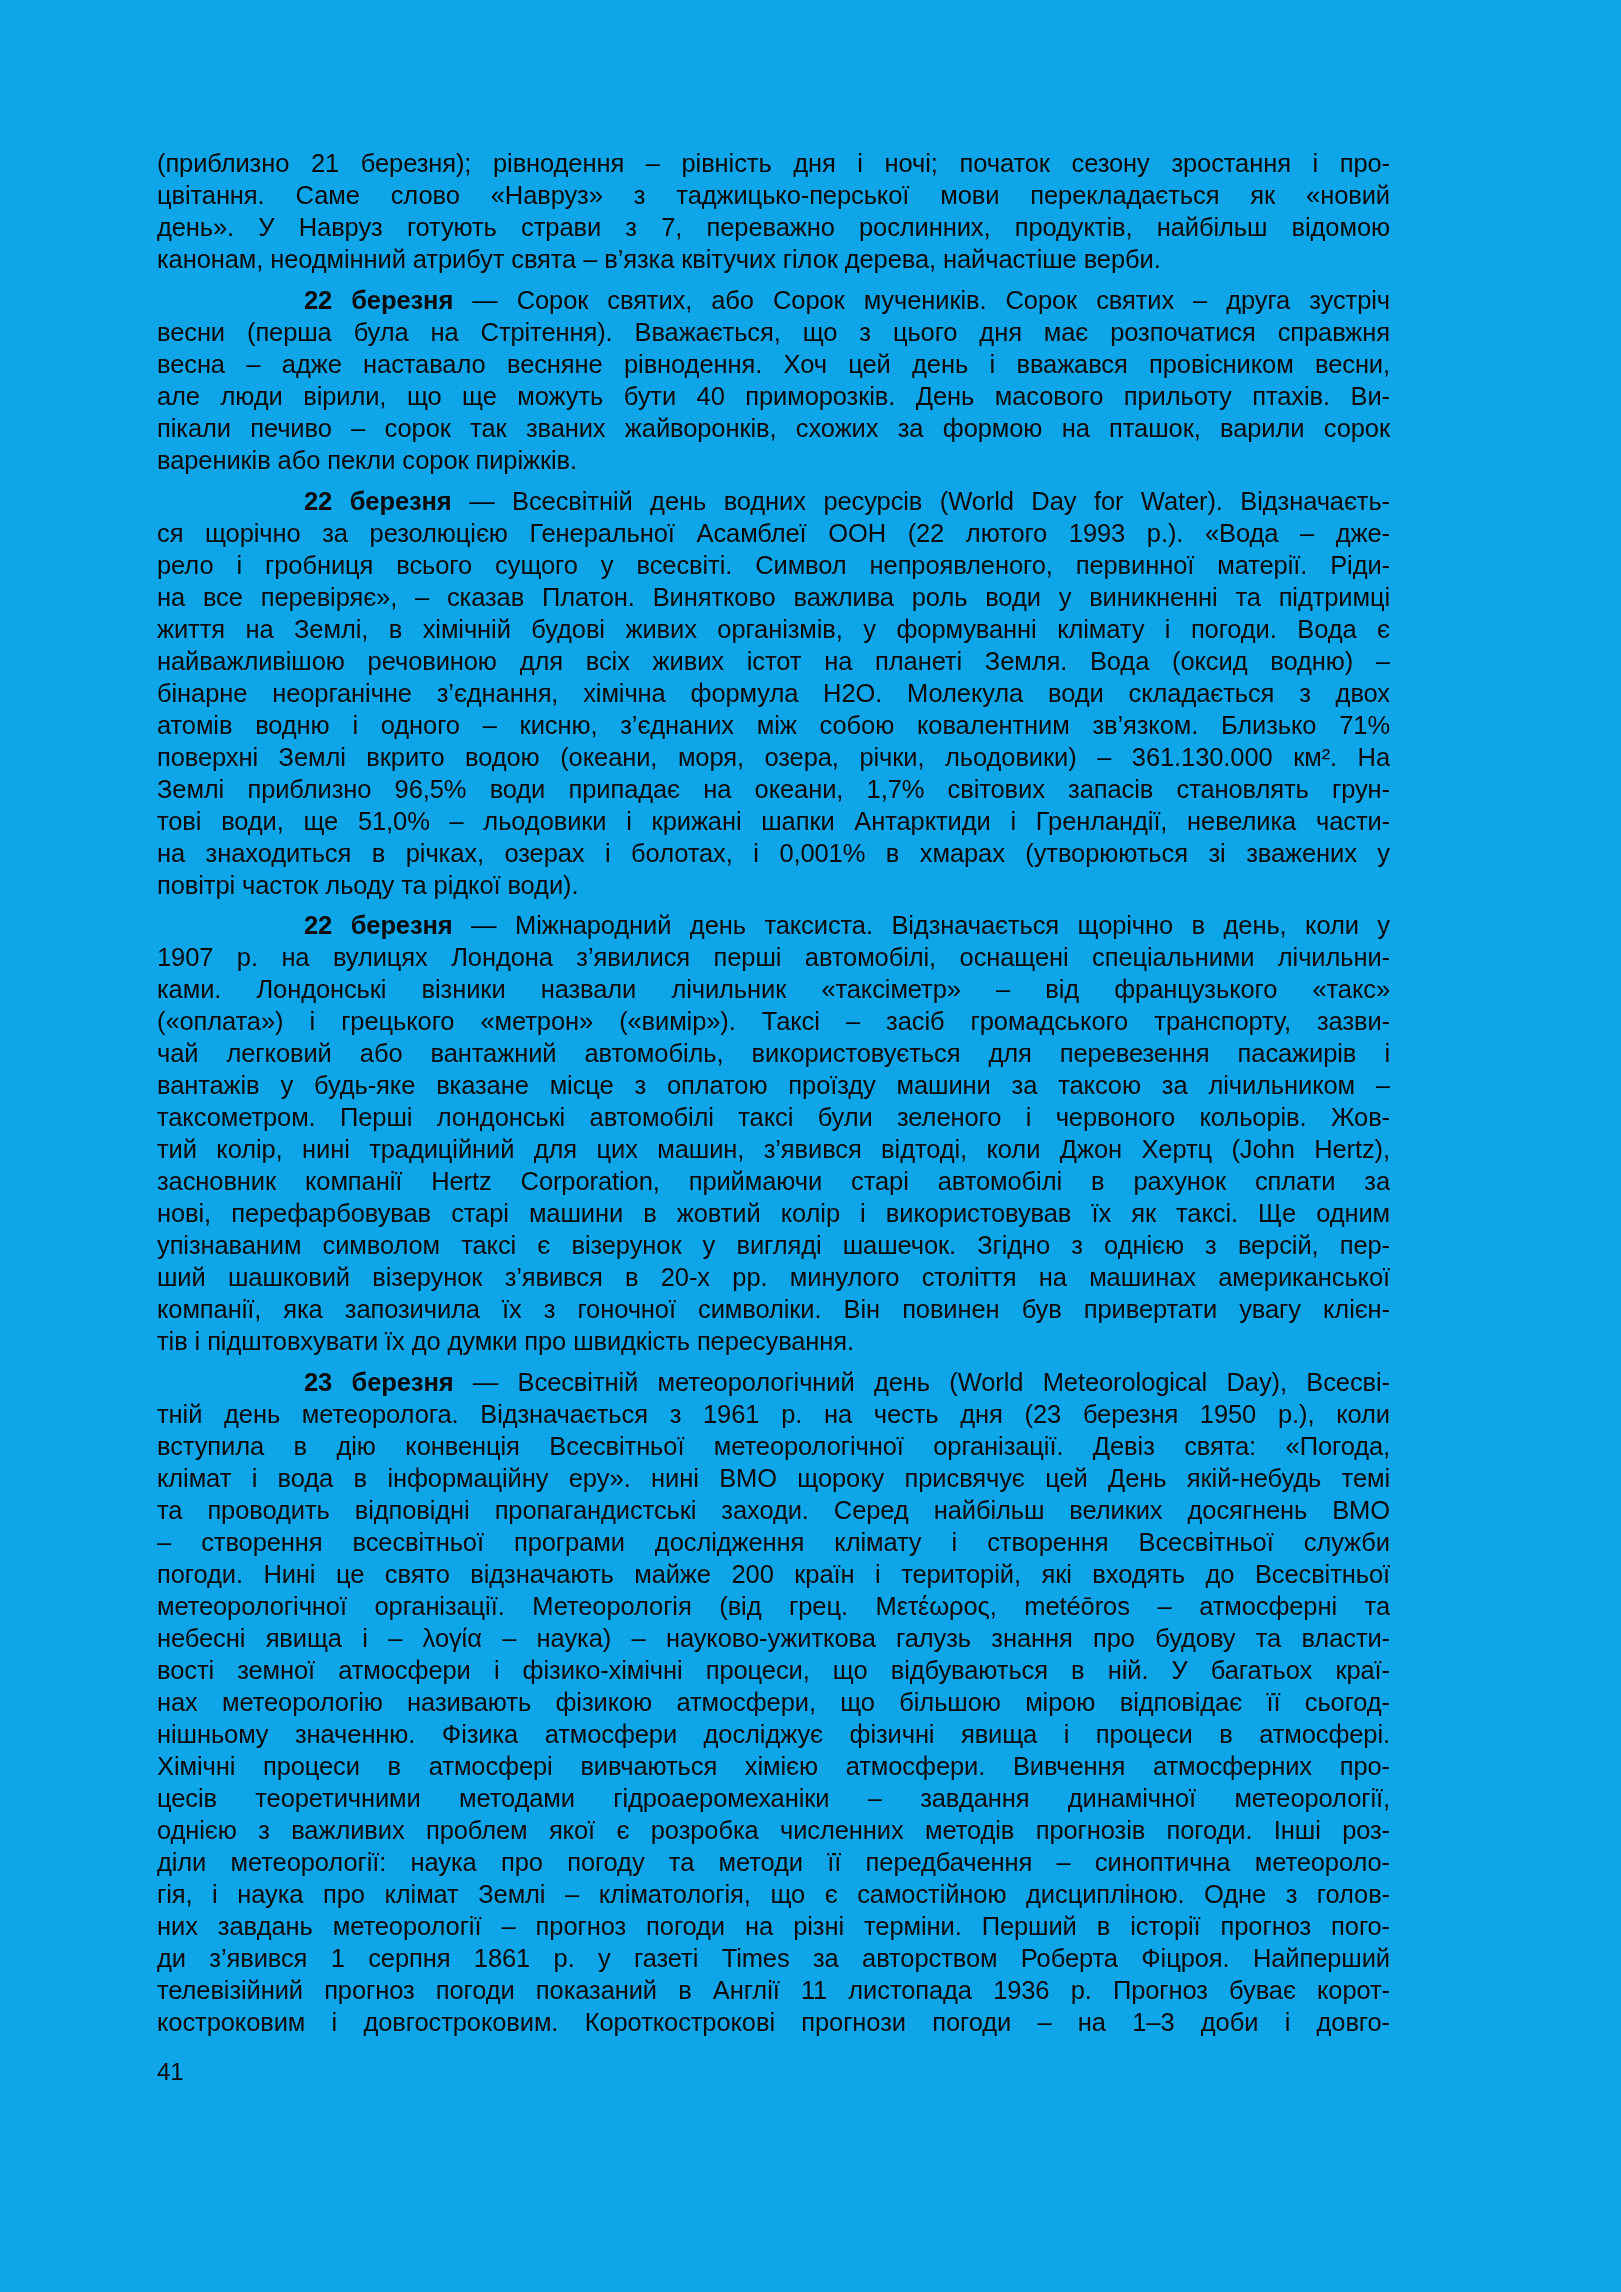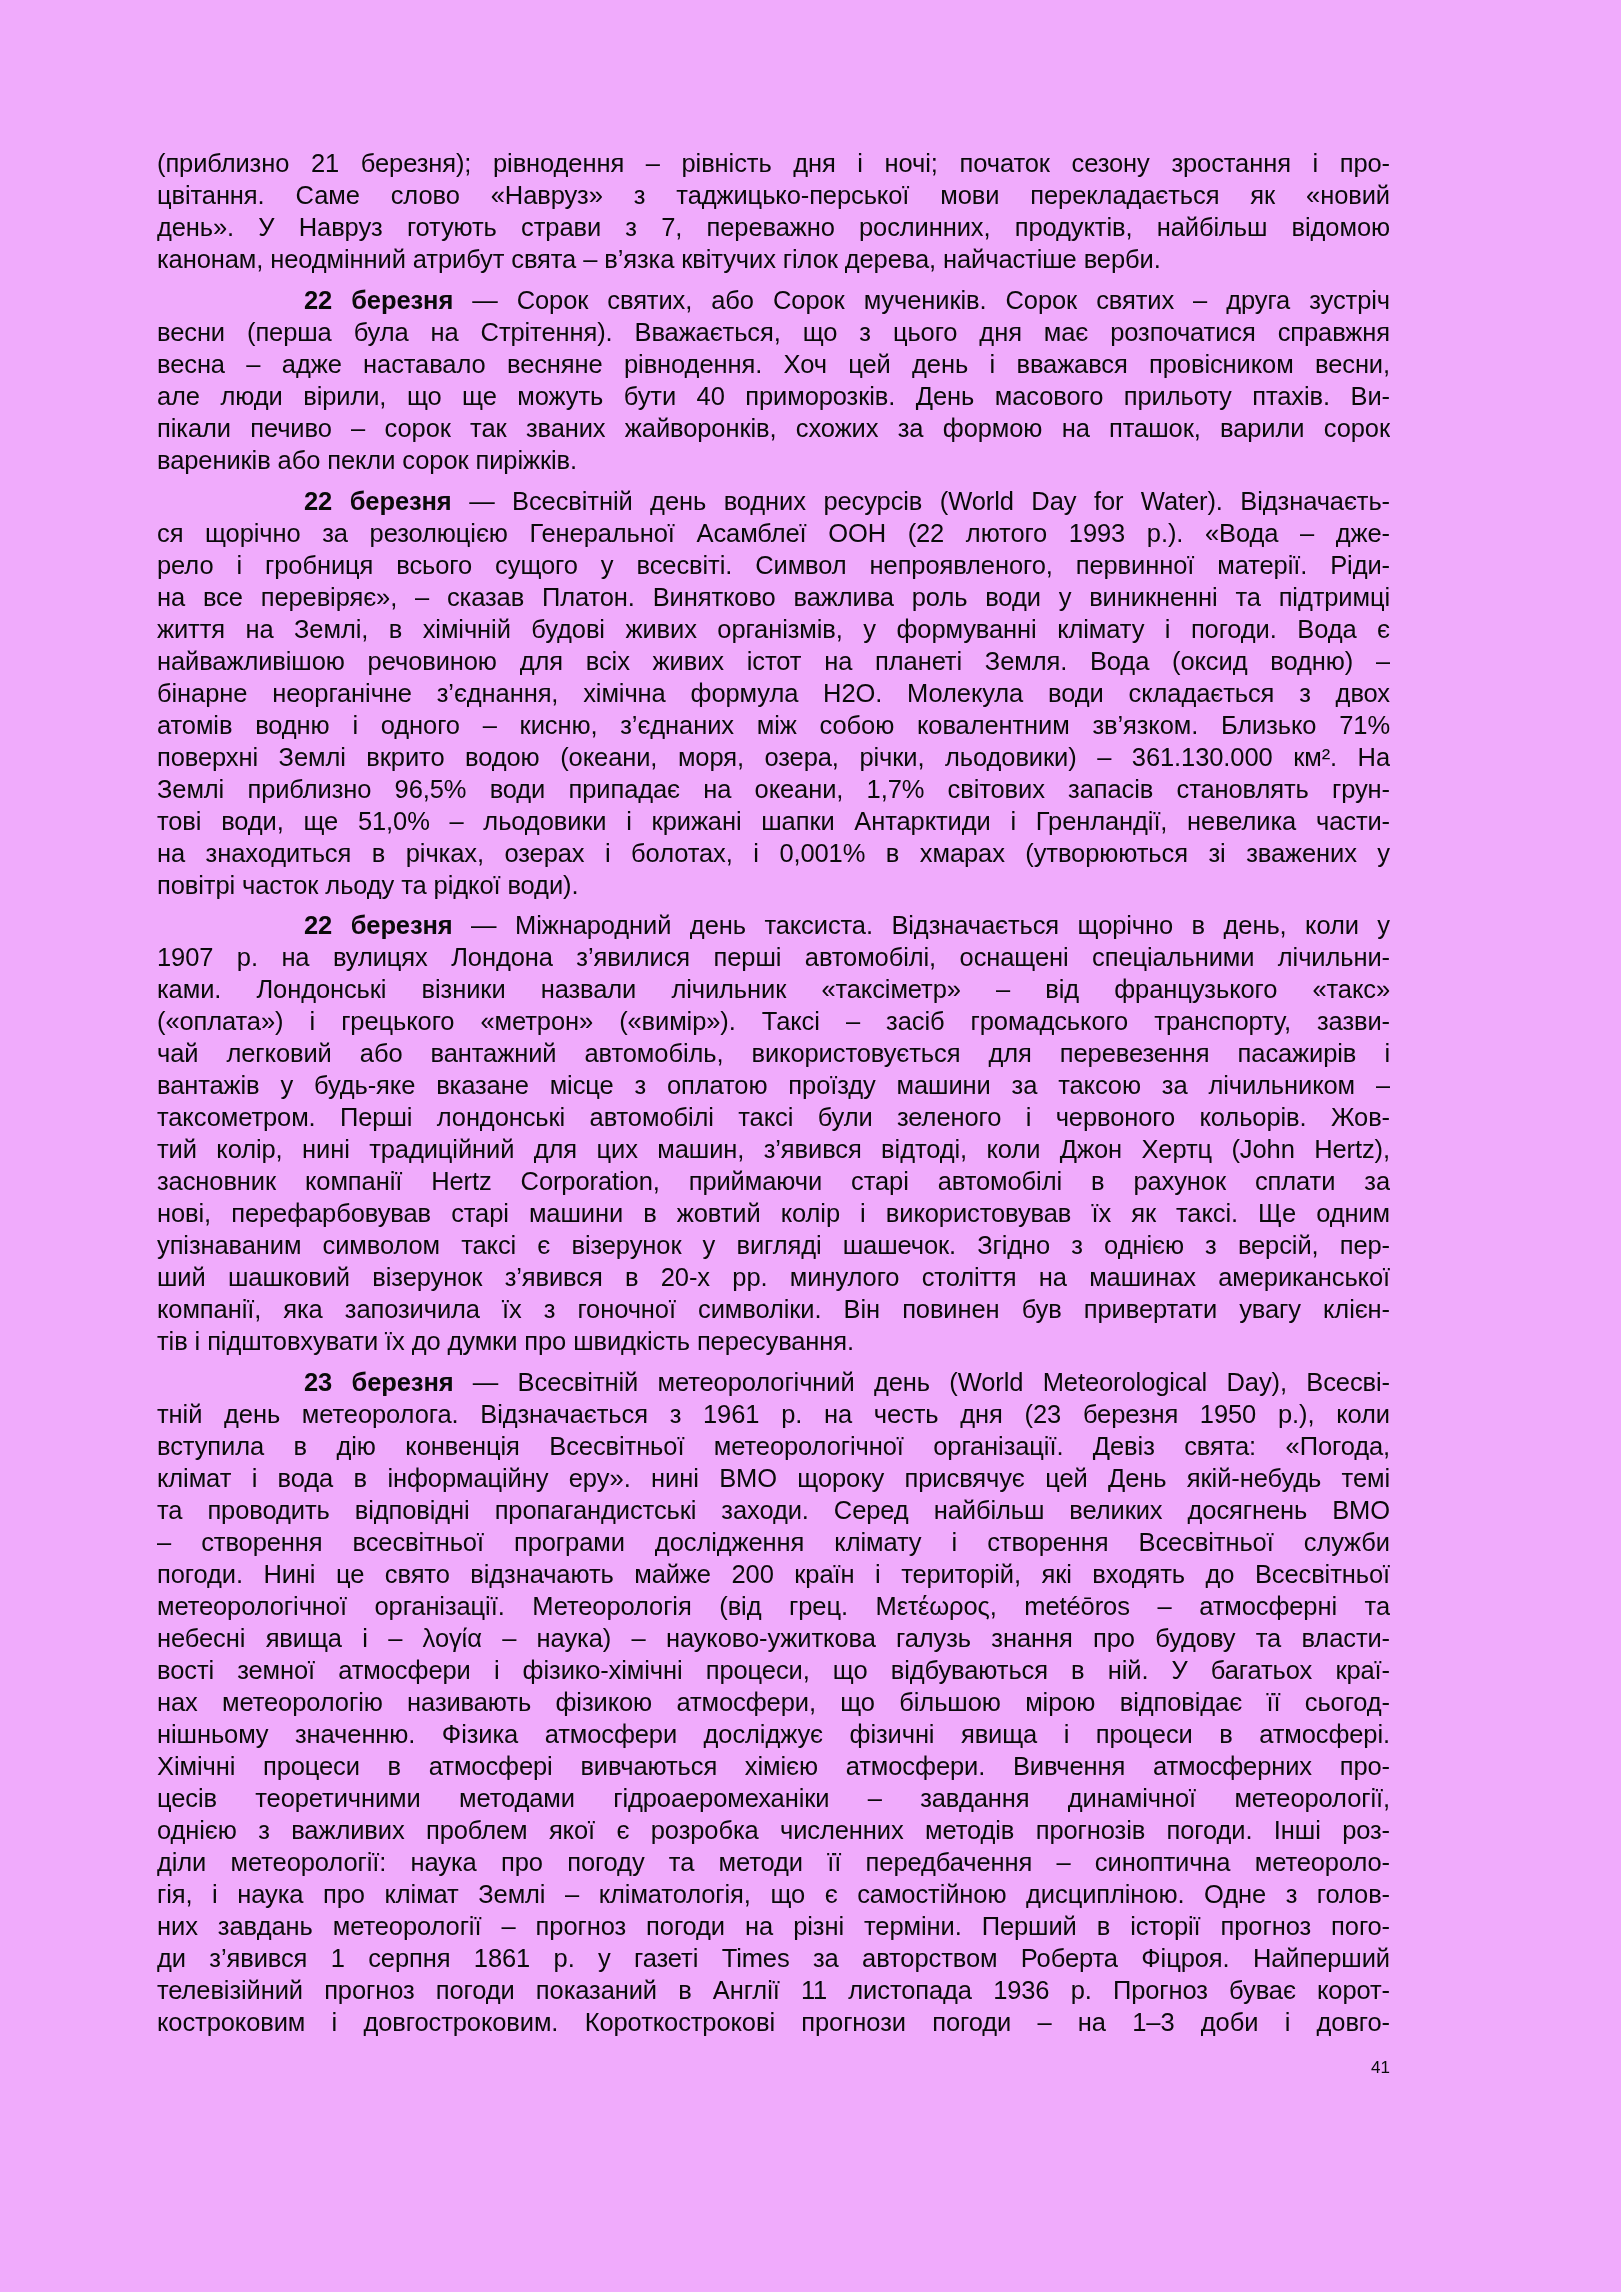--- a/index.html
+++ b/index.html
@@ -11,21 +11,21 @@
     height: 2293px;
     background: #ffffff;
     position: relative;
     font-family: "Liberation Sans", "DejaVu Sans", sans-serif;
     color: #0a0a0a;
     overflow: hidden;
   }
   .page {
     position: absolute;
     inset: 0;
-    background: #f0abfc;
+    background: #0ea5e9;
   }
   .text-block {
     position: absolute;
     left: 157px;
     top: 147px;
     width: 1233px;
     font-size: 25.5px;
     line-height: 32px;
     letter-spacing: -0.1px;
   }
@@ -39,22 +39,22 @@
     text-justify: inter-word;
   }
   .line.last { text-align-last: left; }
   .line.indent { padding-left: 147px; margin-top: 8px; }
   .line b { font-weight: bold; }
   .page-number {
     position: absolute;
     top: 2058px;
     left: 157px;
     width: 1233px;
-    text-align: right;
-    font-size: 17px;
+    text-align: left;
+    font-size: 24px;
     color: #0a0a0a;
   }
 </style>
 </head>
 <body>
 
 <div class="page">
   <div class="text-block">
       <div class="para">
         <div class="line">(приблизно 21 березня); рівнодення – рівність дня і ночі; початок сезону зростання і про-</div>

